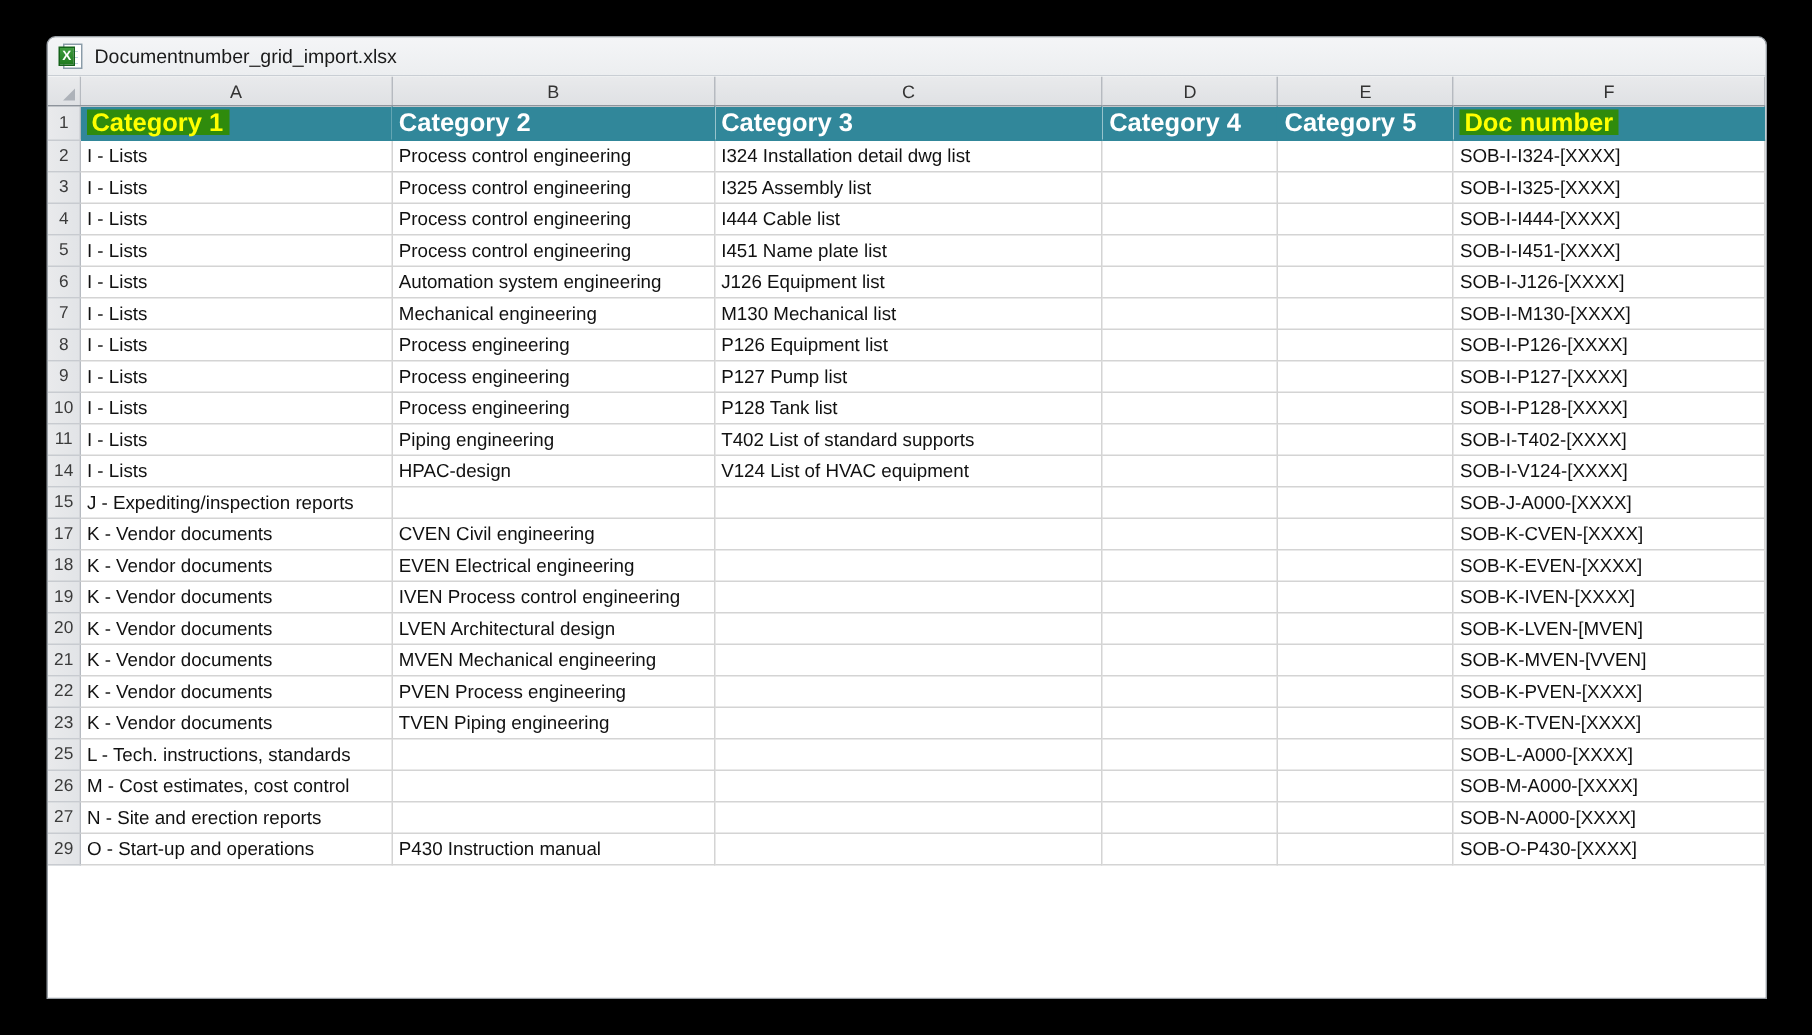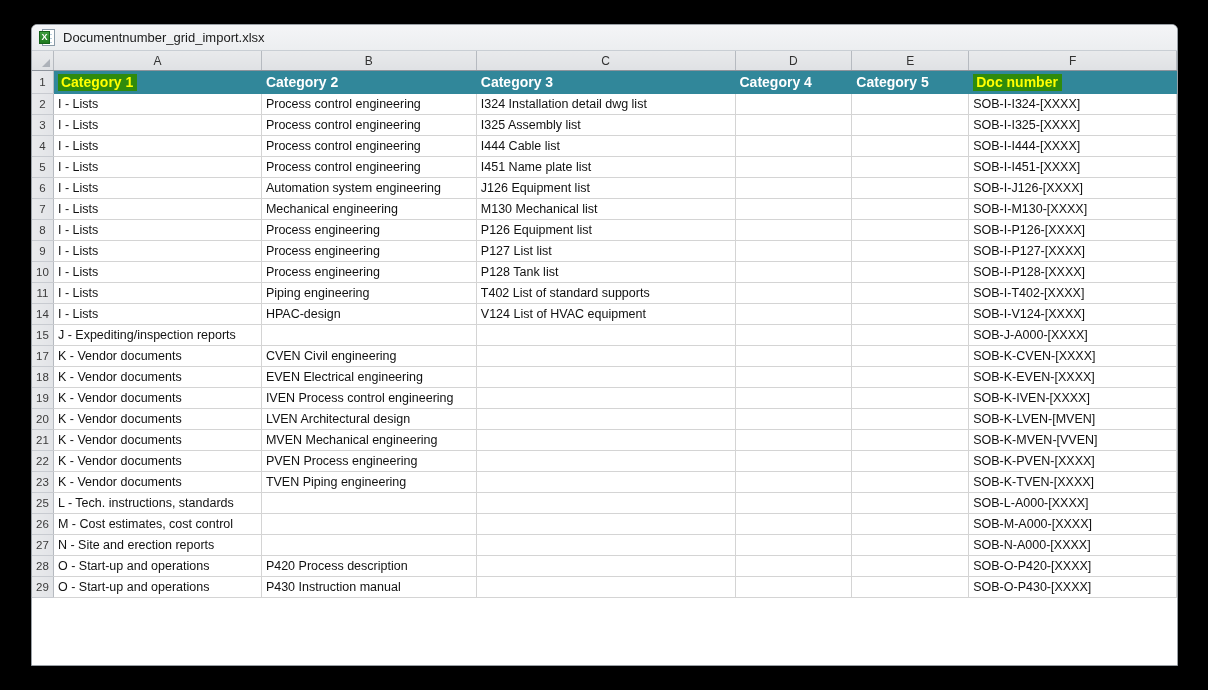--- a/index.html
+++ b/index.html
@@ -157,21 +157,21 @@
     overflow: hidden;
     vertical-align: middle;
     background: #ffffff;
   }
 
   
   tr.hdrrow td.cell {
     background: #31879a;
     color: #ffffff;
     font-weight: bold;
-    font-size: 14px;
+    font-size: 17px;
     border-right: 1px solid #31879a;
     border-bottom: 1px solid #31879a;
     height: 22px;
   }
   tr.hdrrow td.rowhead { height: 22px; }
 
   tr.hdrrow td.cell.hl .hltext {
     background: #2f8b0c;
     color: #ffff00;
     padding: 1px 4px 1px 3px;
@@ -297,21 +297,21 @@
               <td class="cell">Process engineering</td>
               <td class="cell">P126 Equipment list</td>
               <td class="cell"></td>
               <td class="cell"></td>
               <td class="cell">SOB-I-P126-[XXXX]</td>
             </tr>
             <tr>
               <td class="rowhead">9</td>
               <td class="cell">I - Lists</td>
               <td class="cell">Process engineering</td>
-              <td class="cell">P127 List list</td>
+              <td class="cell">P127 Pump list</td>
               <td class="cell"></td>
               <td class="cell"></td>
               <td class="cell">SOB-I-P127-[XXXX]</td>
             </tr>
             <tr>
               <td class="rowhead">10</td>
               <td class="cell">I - Lists</td>
               <td class="cell">Process engineering</td>
               <td class="cell">P128 Tank list</td>
               <td class="cell"></td>
@@ -427,29 +427,20 @@
               <td class="cell">SOB-M-A000-[XXXX]</td>
             </tr>
             <tr>
               <td class="rowhead">27</td>
               <td class="cell">N - Site and erection reports</td>
               <td class="cell"></td>
               <td class="cell"></td>
               <td class="cell"></td>
               <td class="cell"></td>
               <td class="cell">SOB-N-A000-[XXXX]</td>
-            </tr>
-            <tr>
-              <td class="rowhead">28</td>
-              <td class="cell">O - Start-up and operations</td>
-              <td class="cell">P420 Process description</td>
-              <td class="cell"></td>
-              <td class="cell"></td>
-              <td class="cell"></td>
-              <td class="cell">SOB-O-P420-[XXXX]</td>
             </tr>
             <tr>
               <td class="rowhead">29</td>
               <td class="cell">O - Start-up and operations</td>
               <td class="cell">P430 Instruction manual</td>
               <td class="cell"></td>
               <td class="cell"></td>
               <td class="cell"></td>
               <td class="cell">SOB-O-P430-[XXXX]</td>
             </tr>

